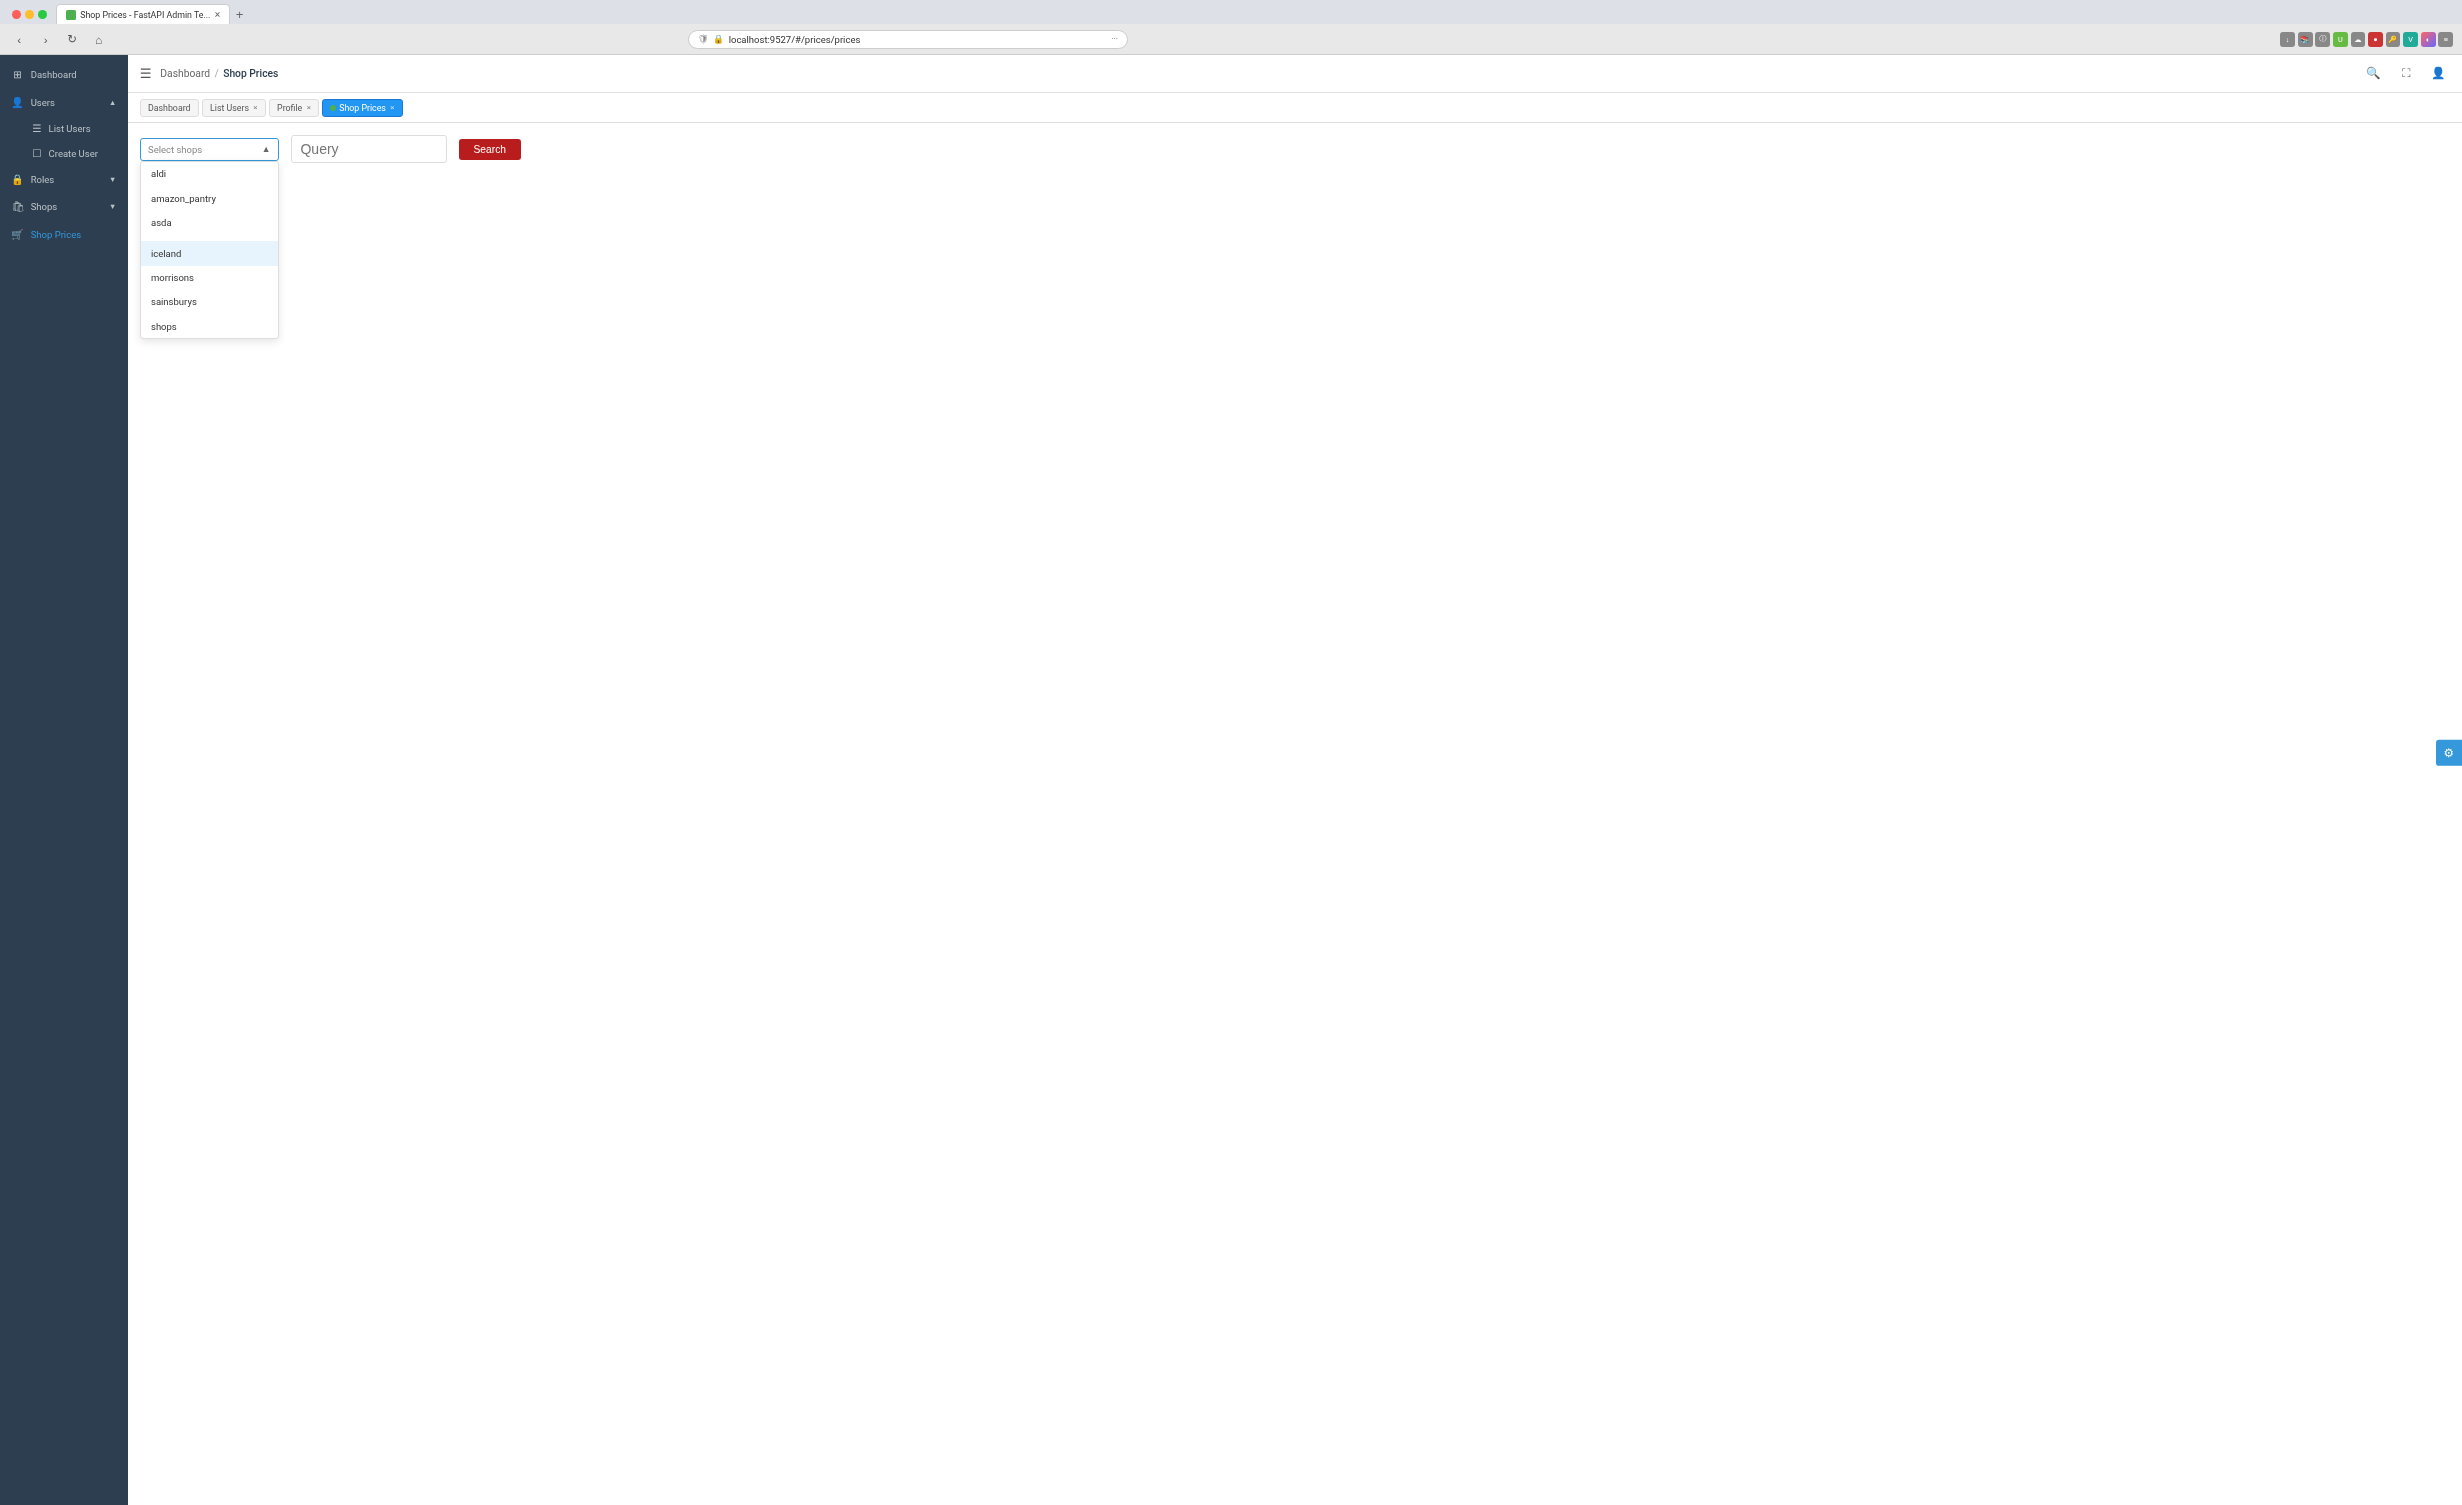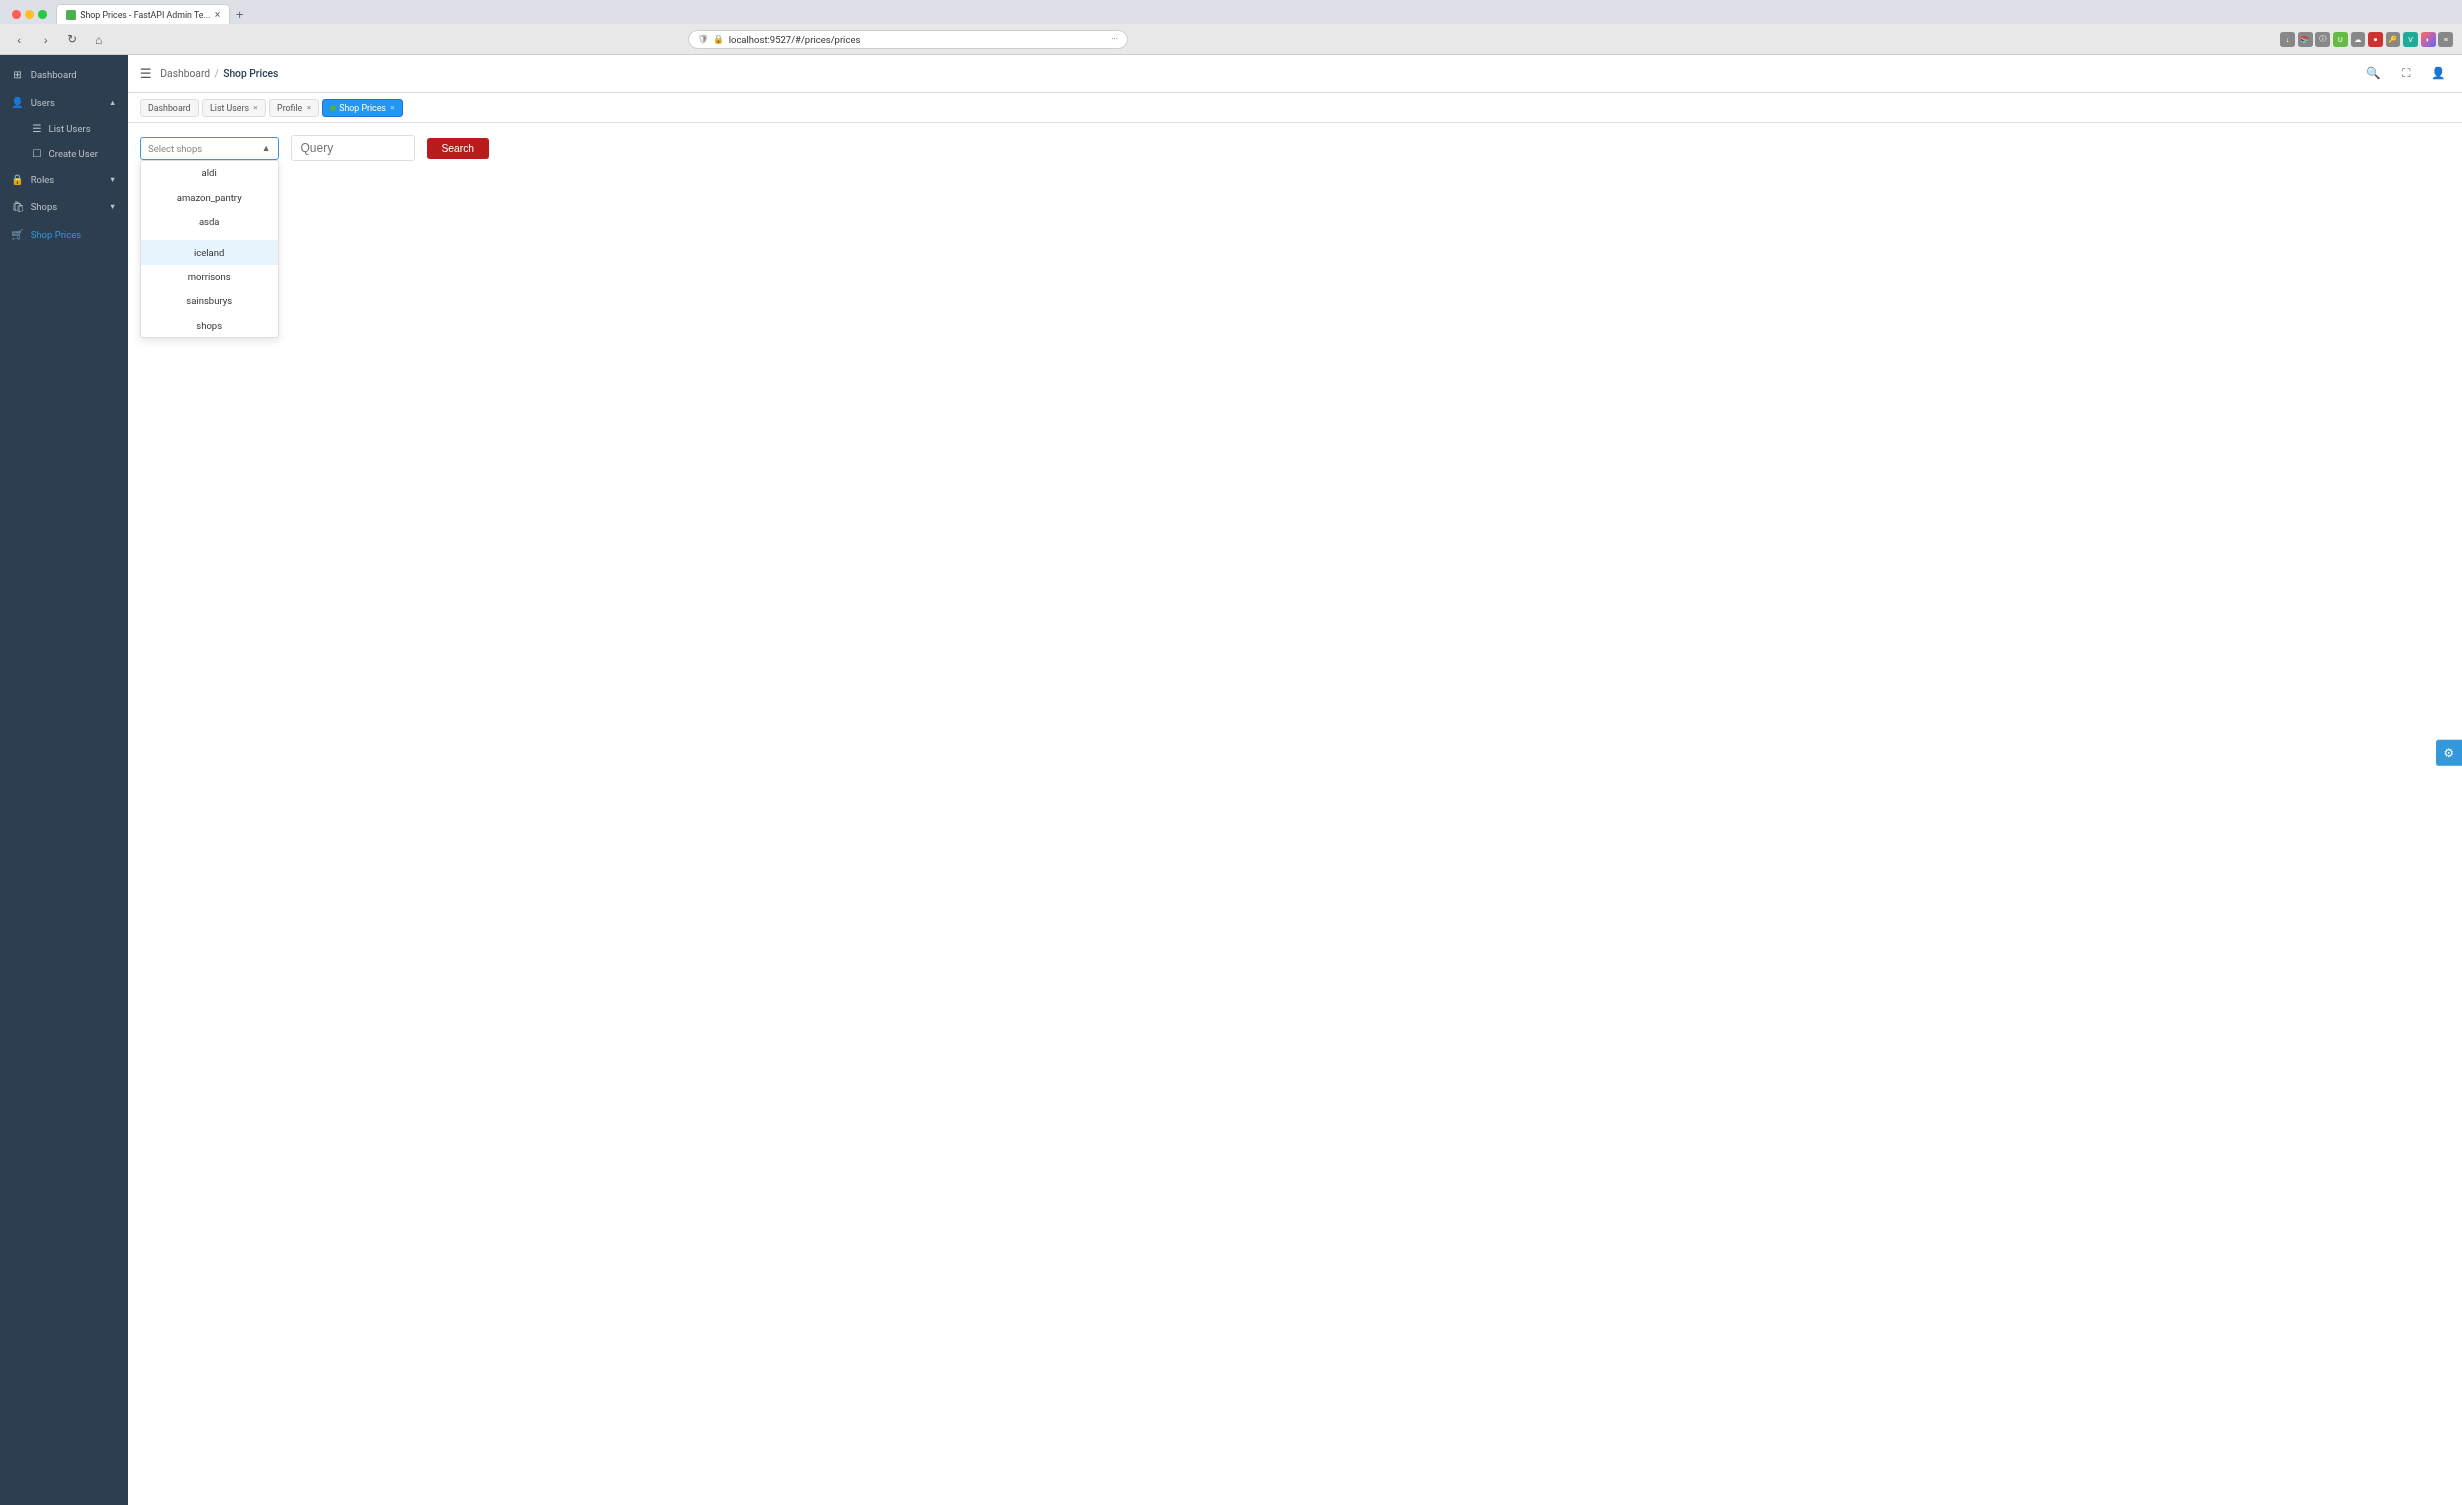--- a/index.html
+++ b/index.html
@@ -67,26 +67,26 @@
     .tab-dot { width: 5.9px; height: 5.9px; border-radius: 50%; background: #4CAF50; }
 
     
     .content { flex: 1; padding: 11.7px; overflow-y: auto; position: relative; background: white; }
 
     
     .search-bar { display: flex; gap: 12px; align-items: center; margin-bottom: 11.7px; }
     .select-shops { position: relative; min-width: 139px; }
     .select-shops-trigger { display: flex; align-items: center; justify-content: space-between; border: 1.1px solid #3498db; border-radius: 2.9px; padding: 5.1px 7.3px; background: white; cursor: pointer; font-size: 9.5px; color: #888; min-width: 139px; }
     .select-chevron { color: #666; font-size: 8.8px; }
-    .query-input { border: 0.7px solid #ddd; border-radius: 2.9px; padding: 5.1px 8.8px; font-size: 12px; color: #888; width: 124px; outline: none; }
+    .query-input { border: 0.7px solid #ddd; border-radius: 2.9px; padding: 5.1px 8.8px; font-size: 14px; color: #888; width: 156px; outline: none; }
     .search-btn { background: #b91c1c; color: white; border: none; border-radius: 2.9px; padding: 5.1px 14.7px; font-size: 10.3px; cursor: pointer; font-weight: 500; }
 
     
     .dropdown { position: absolute; top: 100%; left: 0; right: 0; background: white; border: 0.7px solid #ddd; border-radius: 2.9px; box-shadow: 0 2.9px 8.8px rgba(0,0,0,0.1); z-index: 100; min-width: 139px; }
-    .dropdown-item { padding: 6.6px 10.3px; font-size: 9.5px; color: #333; cursor: pointer; text-align: center; }
+    .dropdown-item { padding: 6.6px 10.3px; font-size: 9.5px; color: #333; cursor: pointer; }
     .dropdown-item.highlighted { background: #e8f4fd; margin-top: 7px; }
 
     
     .settings-fab { position: fixed; right: 0; top: 50%; transform: translateY(-50%); background: #3498db; color: white; width: 26.4px; height: 26.4px; display: flex; align-items: center; justify-content: center; border-radius: 2.9px 0 0 2.9px; cursor: pointer; font-size: 11.7px; }
   </style>
 </head>
 <body>
 
 <div class="browser-chrome">
   <div class="tab-bar">

